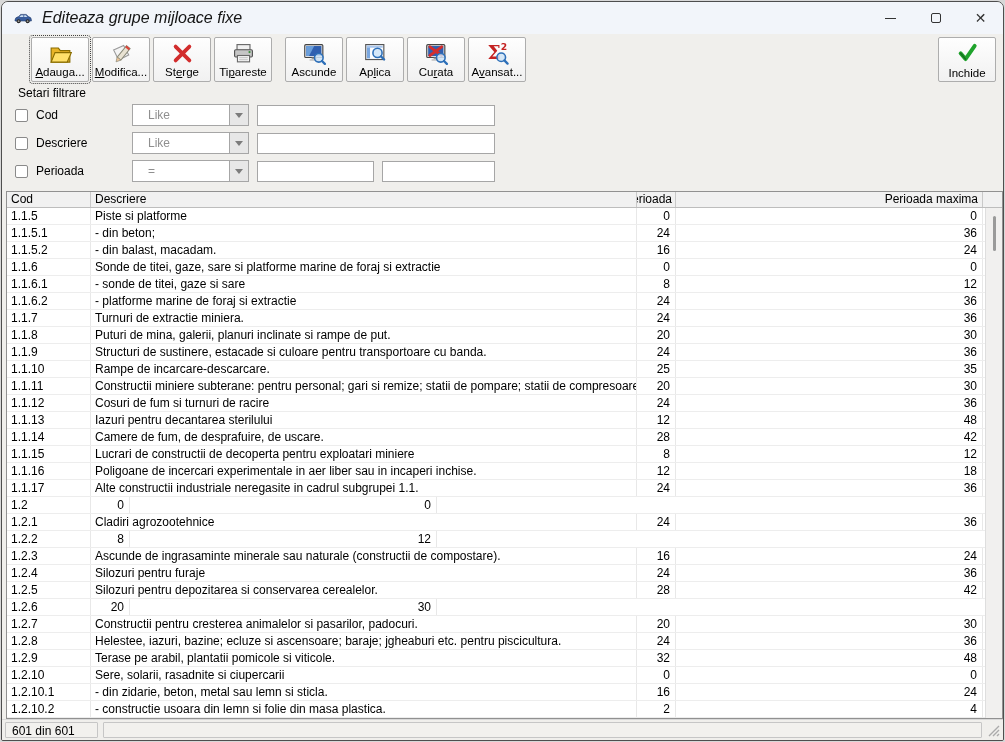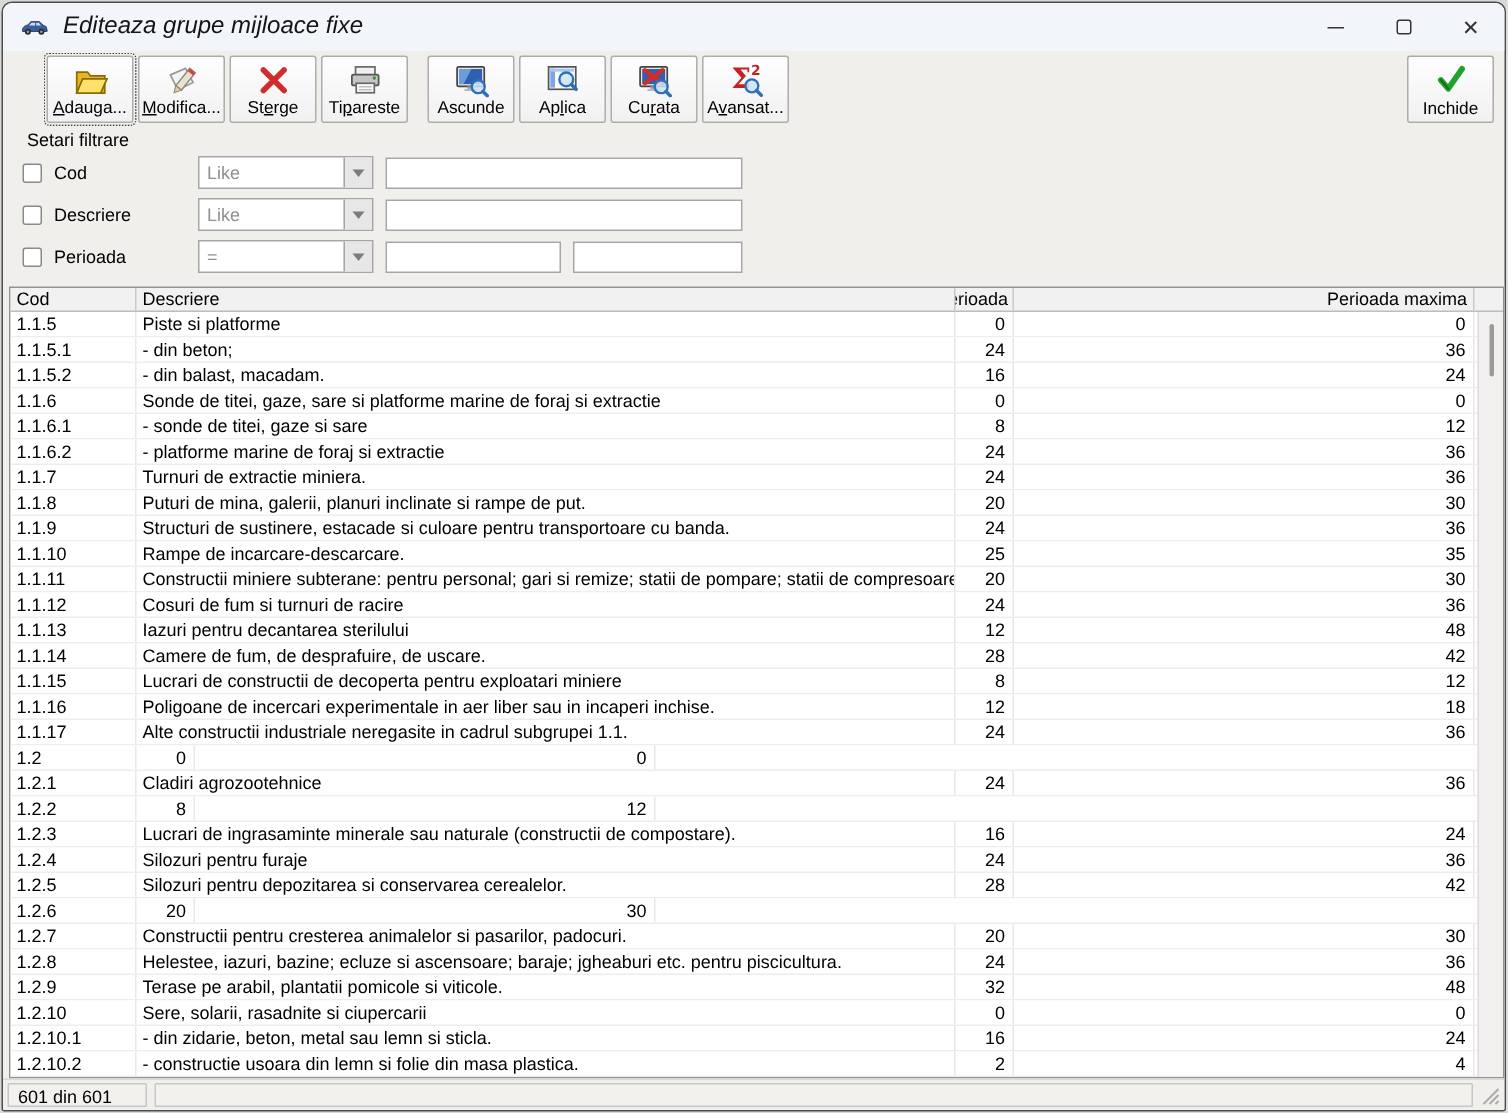--- a/index.html
+++ b/index.html
@@ -33,21 +33,21 @@
   .tb-lbl { line-height:12px; white-space:nowrap; }
   .tb-lbl .mn { text-decoration:underline; }
   .btn-inchide { margin-left:auto; margin-right:0;justify-content:space-between; }
   
   .filter { position:absolute; top:84px; left:10px; font-size:12px; }
   .filter-title { margin:0 0 4px 6px; }
   .f-row { display:flex; align-items:center; height:22px; margin-bottom:6px; }
   .f-check-wrap { width:120px; display:flex; align-items:center; gap:8px; padding-left:3px; }
   .checkbox { width:13px; height:13px; border:1px solid #8a8a8a; border-radius:2px; background:#fff; flex:none; }
   .combo { width:117px; height:22px; border:1px solid #a6a6a6; background:#fff; display:flex; align-items:stretch; color:#8f8f8f; }
-  .combo-text { flex:1; padding-left:5px; line-height:20px;border-radius:10px; }
+  .combo-text { flex:1; padding-left:15px; line-height:20px;border-radius:10px; }
   .combo-btn { width:19px; background:#e7e7e7; border-left:1px solid #a6a6a6; display:flex; align-items:center; justify-content:center; }
   .combo-arrow { width:0; height:0; border-left:4px solid transparent; border-right:4px solid transparent; border-top:5px solid #7c7c7c; }
   .f-input { margin-left:8px; width:238px; height:21px; border:1px solid #a6a6a6; background:#fff;
     font-family:"Liberation Sans", sans-serif; font-size:12px; padding:0 3px; }
   .f-input.half { width:117px; }
   .f-input.half2 { width:113px; margin-left:8px; }
   
   .grid { position:absolute; left:4px; top:189px; width:997px; height:528px;
     border:1px solid #919191; background:#fff; font-size:12px; overflow:hidden; }
   .ghead { display:flex; height:16px; background:#f1f1f1; border-bottom:1px solid #bdbdbd; }
@@ -379,21 +379,21 @@
           <div class="td c2">24</div>
           <div class="td c3">36</div>
         </div>
         <div class="tr">
           <div class="td c0">1.2.2</div>
           <div class="td c2">8</div>
           <div class="td c3">12</div>
         </div>
         <div class="tr">
           <div class="td c0">1.2.3</div>
-          <div class="td c1">Lucrari de ingrasaminte minerale sau naturale (constructii de compostare).</div>
+          <div class="td c1">Ascunde de ingrasaminte minerale sau naturale (constructii de compostare).</div>
           <div class="td c2">16</div>
           <div class="td c3">24</div>
         </div>
         <div class="tr">
           <div class="td c0">1.2.4</div>
           <div class="td c1">Silozuri pentru furaje</div>
           <div class="td c2">24</div>
           <div class="td c3">36</div>
         </div>
         <div class="tr">

